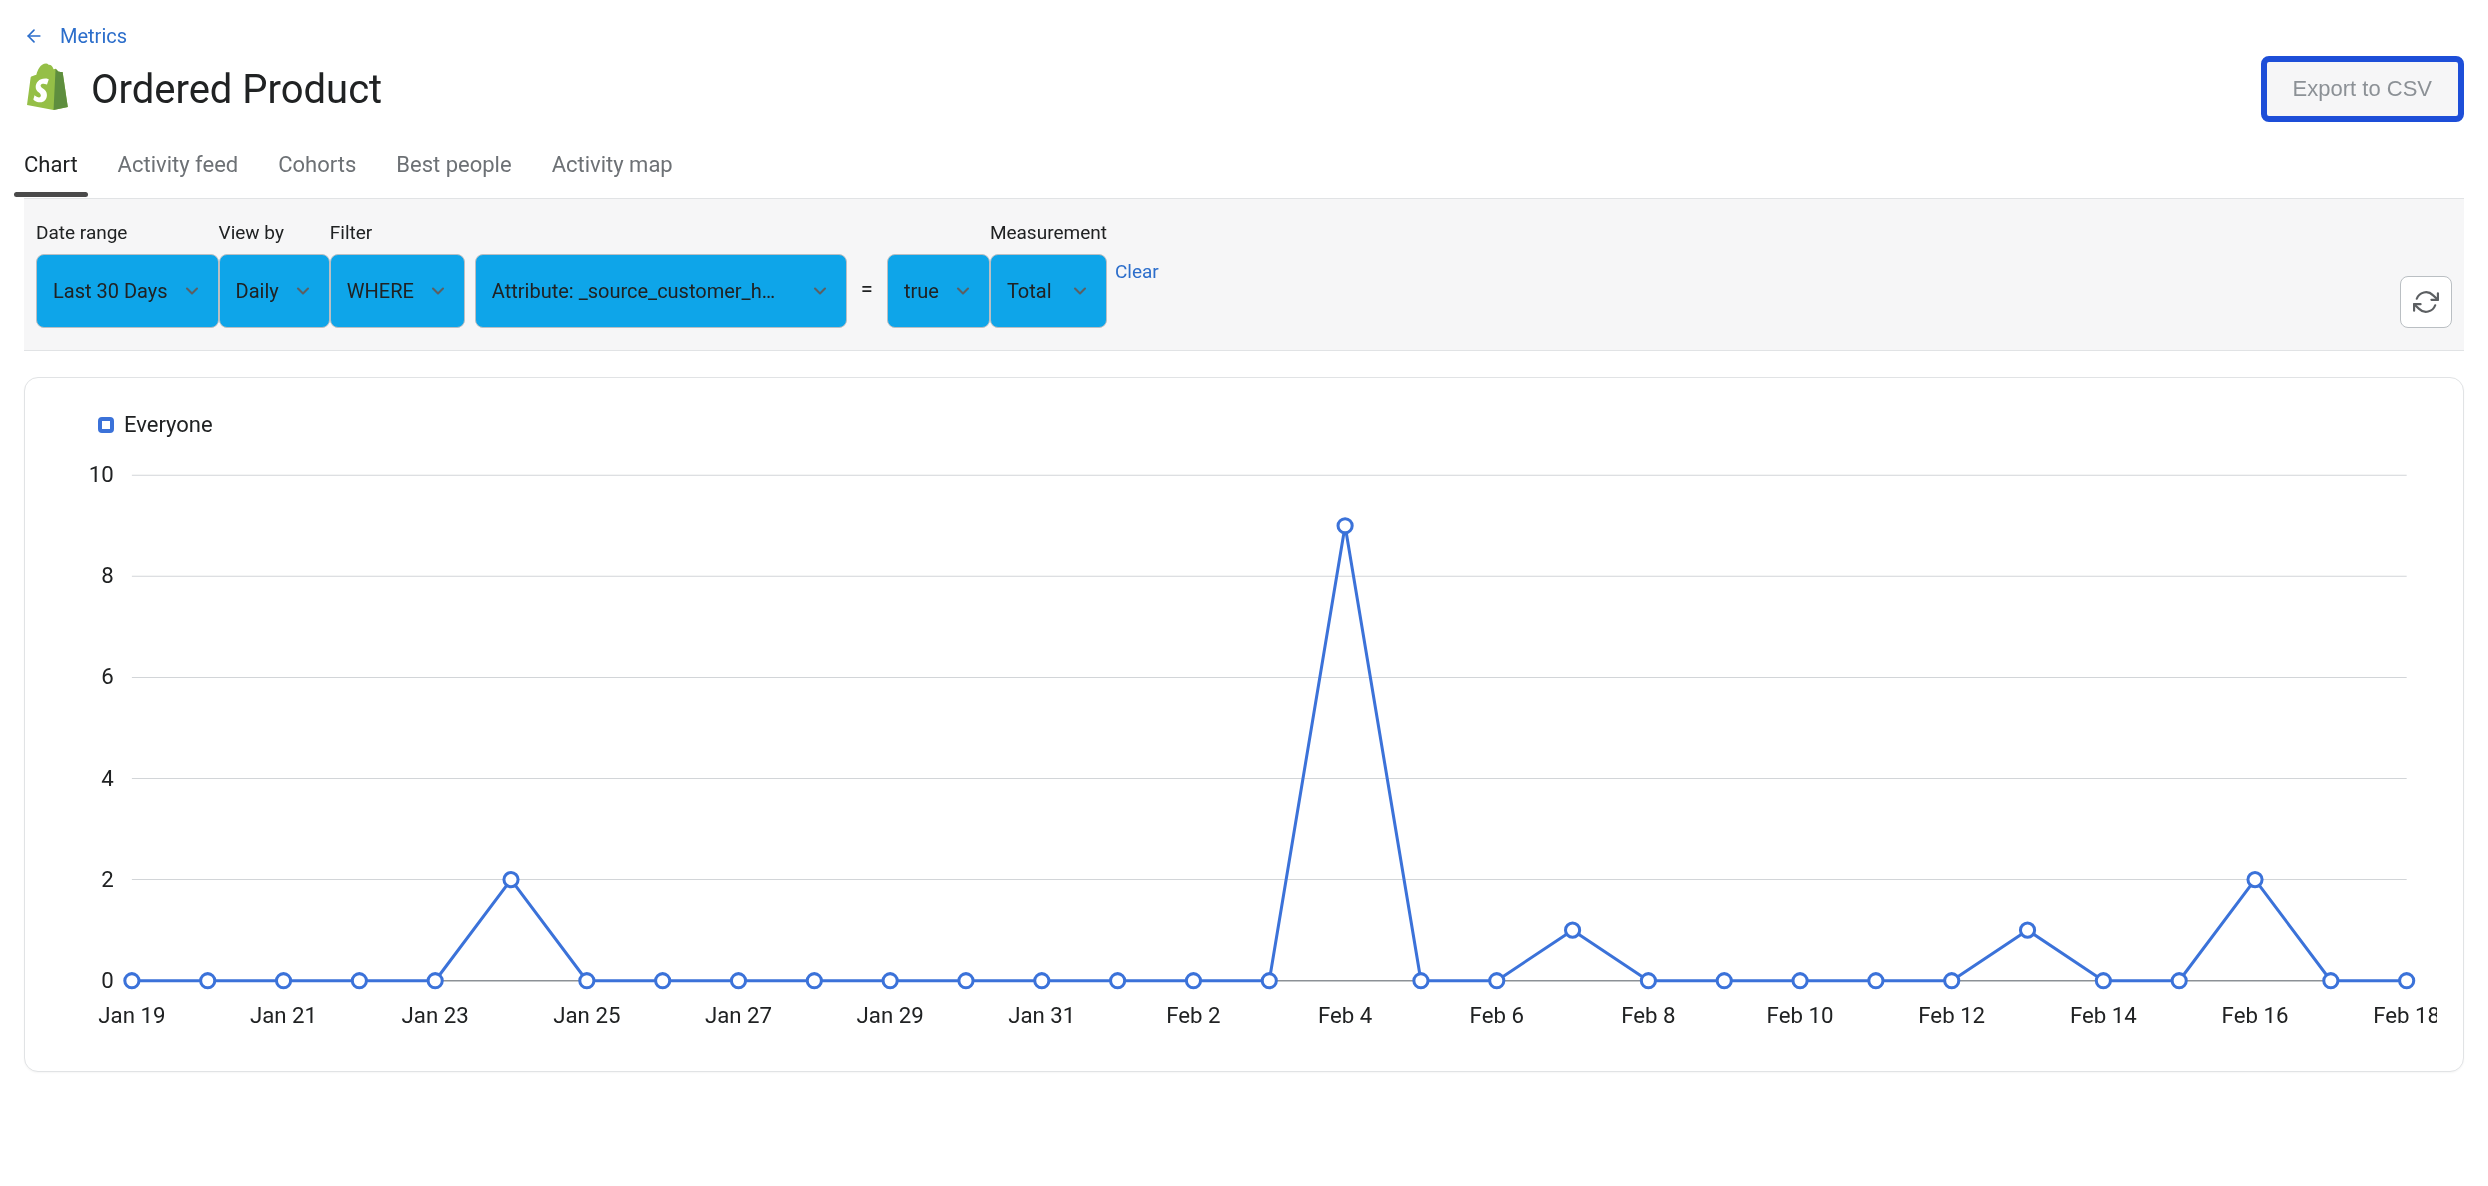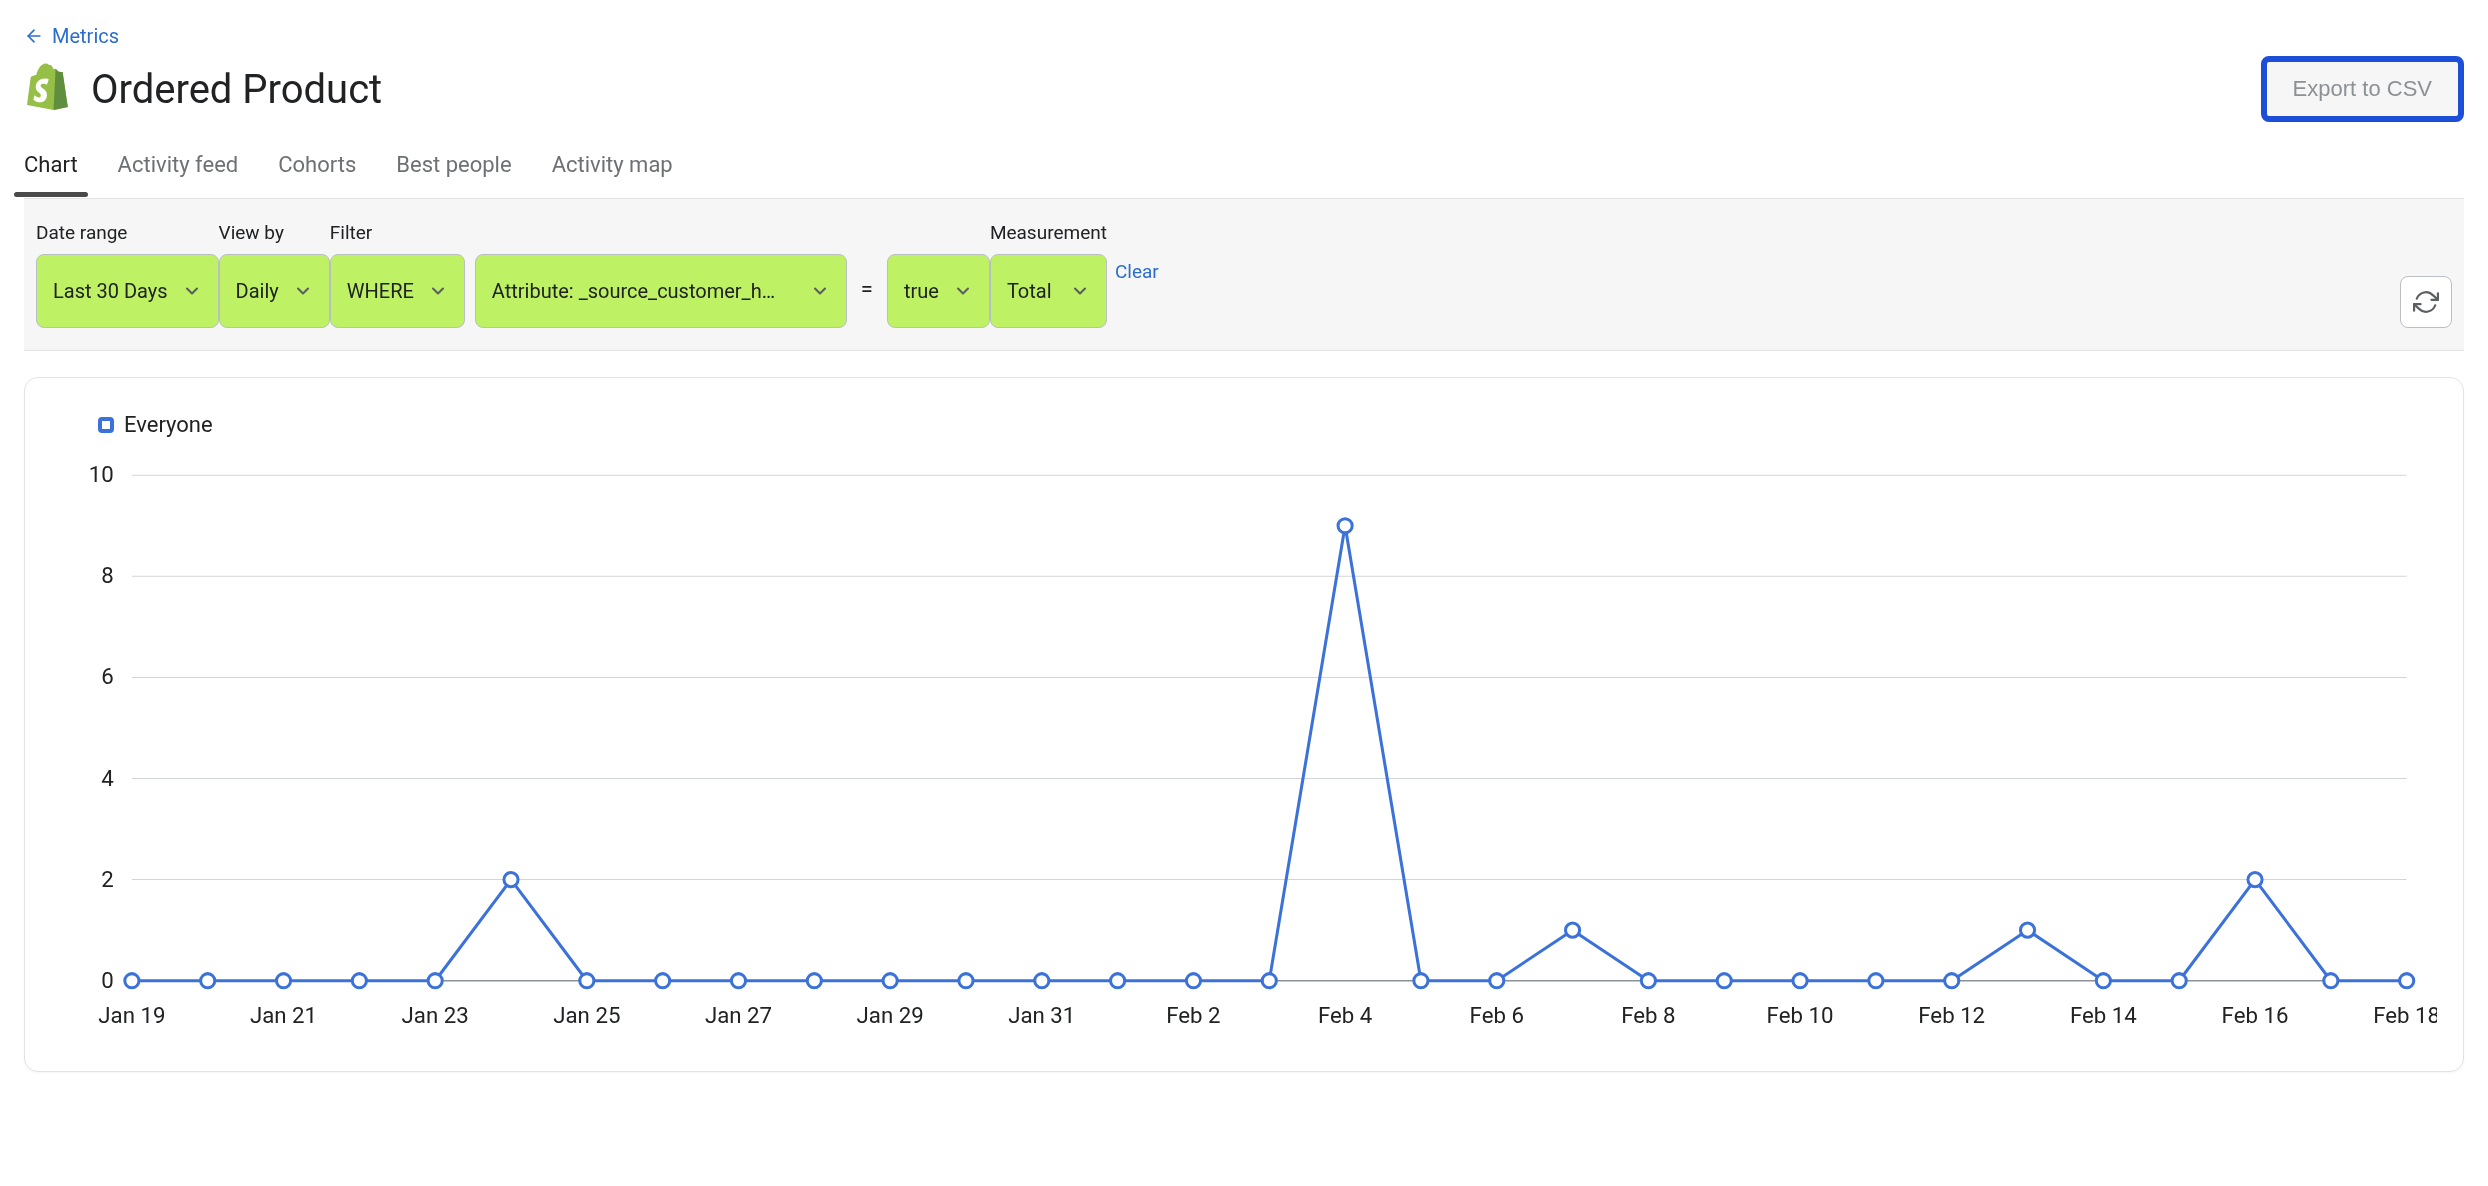--- a/index.html
+++ b/index.html
@@ -9,21 +9,21 @@
     background: #fff;
     color: #202223;
     font-size: 18px;
     width: 2488px;
     padding: 0 24px;
   }
 
   a.backlink {
     display: inline-flex;
     align-items: center;
-    gap: 8px;
+    gap: 16px;
     color: #2C6ECB;
     text-decoration: none;
     margin: 24px 0 8px;
     font-size: 20px;
   }
 
   .header-row {
     display: flex;
     align-items: center;
     justify-content: space-between;
@@ -90,21 +90,21 @@
   }
 
   .control-group { display:flex; flex-direction:column; gap:10px; }
   .control-label { font-size: 19px; color:#202223; }
 
   .select-btn {
     display:flex;
     align-items:center;
     justify-content:space-between;
     gap:14px;
-    background:#bef264;
+    background:#0ea5e9;
     border:1px solid #BABFC3;
     border-radius:8px;
     padding: 24px 16px;
     font-size: 20px;
     color:#202223;
     cursor:pointer;
     min-height: 52px;
   }
   .select-btn.fixed-attr { width: 372px; align-items: center; }
   .equals { font-size: 22px; padding: 0 4px; align-self:center; margin-bottom:6px;}

